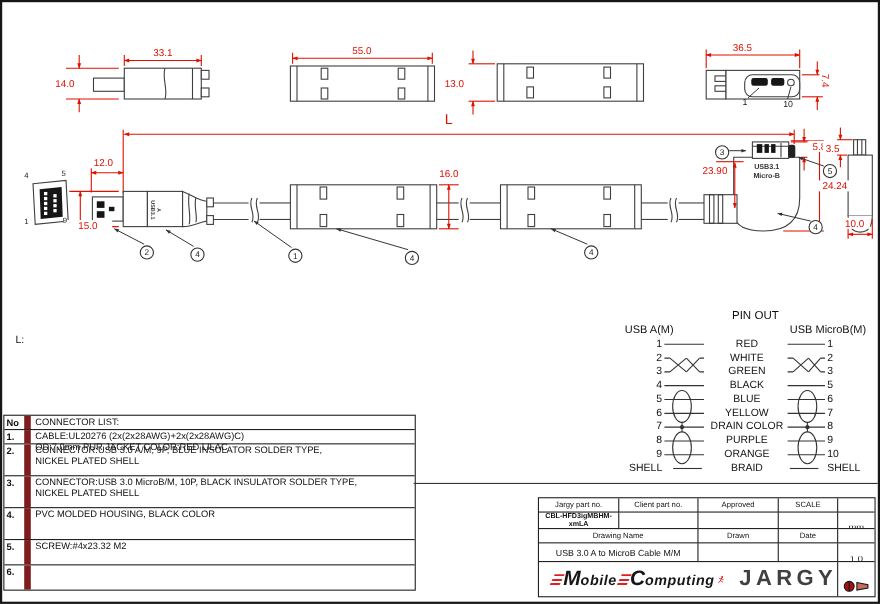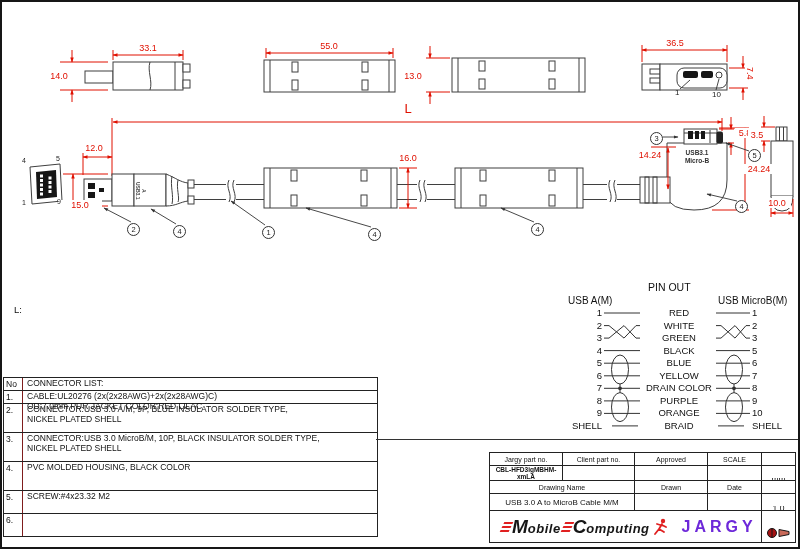--- a/index.html
+++ b/index.html
@@ -27,23 +27,23 @@
               font-weight:bold;color:#333;line-height:7.5px;white-space:pre-line;}
   .lengths{position:absolute;left:14px;top:303px;font-size:9.5px;line-height:13px;color:#111;}
   .lrow{display:flex;}
   .lpart{width:114px;}
   .materials{position:absolute;left:3px;top:377px;width:373px;border:1px solid #222;font-size:8.5px;}
   .mrow{display:flex;border-bottom:1px solid #222;}
   .materials .mrow:last-child{border-bottom:none;}
   .mrow:nth-child(1){height:12px;}
   .mrow:nth-child(2),.mrow:nth-child(3),.mrow:nth-child(4){height:28px;}
   .mrow:nth-child(5),.mrow:nth-child(6),.mrow:nth-child(7){height:22px;}
-  .mno{width:16px;border-right:1px solid #7f1d1d;padding:1px 0 0 2px;flex:none;}
+  .mno{width:16px;border-right:6px solid #7f1d1d;padding:1px 0 0 2px;flex:none;font-weight:bold;}
   .mtext{flex:1;padding:1px 0 0 4px;white-space:pre-line;line-height:9.5px;}
-  .pin-title{position:absolute;left:648px;top:281px;width:60px;text-align:left;font-size:10.5px;}
+  .pin-title{position:absolute;left:648px;top:281px;width:60px;text-align:right;font-size:10.5px;}
   .pin-hdr-l{position:absolute;left:568px;top:295px;width:56px;font-size:10px;}
   .pin-hdr-r{position:absolute;left:718px;top:295px;width:80px;font-size:10px;}
   .pinout-rows{position:absolute;left:552px;top:307px;width:242px;font-size:9.5px;}
   .prow{display:flex;height:12.55px;line-height:12.55px;}
   .pleft{width:50px;text-align:right;}
   .psp1{width:38px;}
   .pwire{width:78px;text-align:center;}
   .psp2{width:34px;}
   .pright{width:42px;text-align:left;}
   .sep-line{position:absolute;left:376px;top:439px;width:422px;height:1px;background:#333;}
@@ -59,21 +59,21 @@
   .v-part{font-weight:bold;font-size:6.5px;}
   .v-unit{font-size:8.5px;}
   .v-name{font-size:8px;}
   .v-rev{font-size:8.5px;}
   .logocell{justify-content:flex-start;padding-left:12px;gap:2px;}
   .mlogo{display:flex;align-items:baseline;font-style:italic;font-weight:bold;color:#161616;}
   .biglet{font-size:19px;line-height:19px;}
   .smalllet{font-size:13px;letter-spacing:0.5px;}
   .speed{display:inline-block;width:9px;height:10px;margin-right:1px;align-self:center;
          background:repeating-linear-gradient(#e02020 0 2px,transparent 2px 4px);transform:skewX(-25deg);}
-  .jargy{color:#6d28d9;font-weight:bold;font-size:16px;letter-spacing:4px;margin-left:12px;font-style:normal;}
+  .jargy{color:#404040;font-weight:bold;font-size:20px;letter-spacing:4px;margin-left:12px;font-style:normal;}
 </style>
 </head>
 <body>
 
 <div id="page">
   <div class="frame"></div>
 
   <svg id="drawing" width="800" height="549" viewBox="0 0 800 549">
     <defs>
       <marker id="ra" viewBox="0 0 10 10" refX="9" refY="5" markerWidth="8" markerHeight="5" orient="auto-start-reverse">
@@ -345,21 +345,21 @@
   <div class="dim" style="left:313px;top:41px;width:32px">55.0</div>
   <div class="dim" style="left:397px;top:71px;width:32px">13.0</div>
   <div class="dim" style="left:658px;top:38px;width:34px">36.5</div>
   <div class="dimv" style="left:745px;top:67px">7.4</div>
   <div class="dimL" style="left:399px;top:102px;width:18px">L</div>
   <div class="dim" style="left:79px;top:143px;width:30px">12.0</div>
   <div class="dim" style="left:58px;top:200px;width:44px">15.0</div>
   <div class="dim" style="left:393px;top:153px;width:30px">16.0</div>
   <div class="dim" style="left:735px;top:128px;width:20px">5.8</div>
   <div class="dim" style="left:748px;top:130px;width:18px">3.5</div>
-  <div class="dim" style="left:634px;top:150px;width:32px">14.24</div>
+  <div class="dim" style="left:634px;top:150px;width:32px">23.90</div>
   <div class="dim" style="left:742px;top:164px;width:34px">24.24</div>
   <div class="dim" style="left:763px;top:198px;width:28px">10.0</div>
 
   <div class="pnum" style="left:675px;top:89px">1</div>
   <div class="pnum" style="left:712px;top:91px">10</div>
 
   <div class="tiny" style="left:22px;top:157px">4</div>
   <div class="tiny" style="left:56px;top:155px">5</div>
   <div class="tiny" style="left:22px;top:199px">1</div>
   <div class="tiny" style="left:57px;top:198px">9</div>

